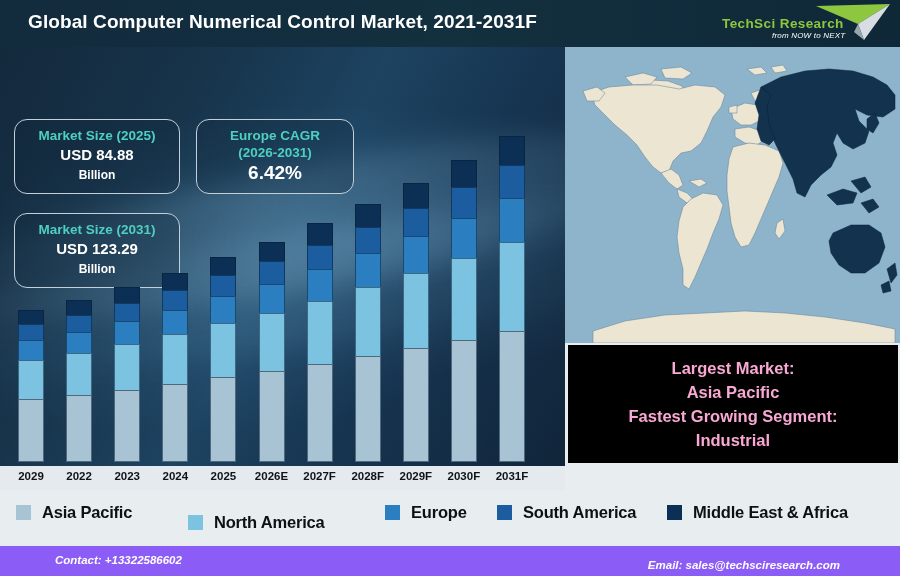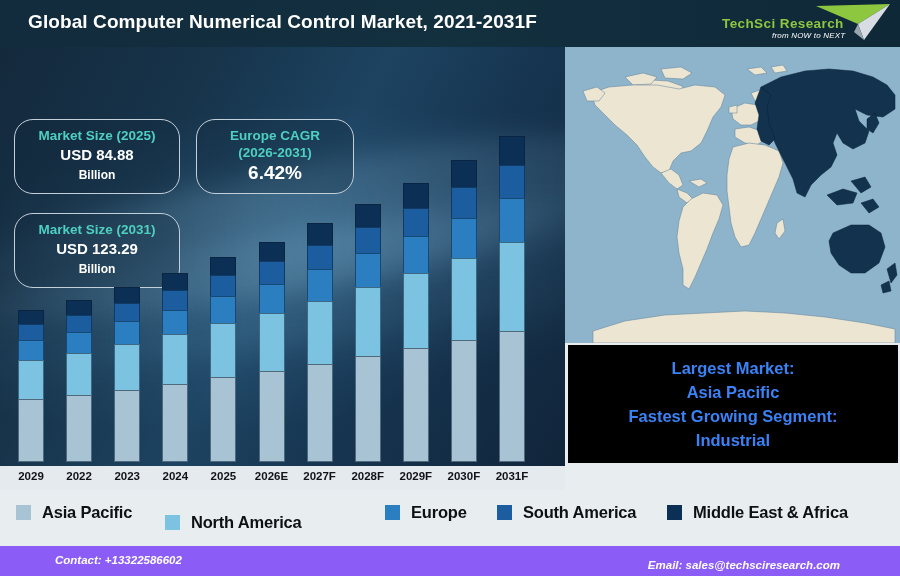--- a/index.html
+++ b/index.html
@@ -71,21 +71,21 @@
   .wave-c {
     left: -40px; top: 255px; width: 620px; height: 46px;
     background: linear-gradient(100deg, rgba(110,170,210,0.0) 0%, rgba(125,185,220,0.12) 50%, rgba(110,170,210,0.0) 100%);
     transform: rotate(-7deg);
   }
 
   
   .stat-card {
     position: absolute;
     border: 1.4px solid #c3cfd9;
-    border-radius: 19px;
+    border-radius: 13px;
     background: rgba(18,40,60,0.30);
     text-align: center;
     padding: 7px 10px 8px 10px;
   }
   .stat-label {
     color: #4ecfc0; font-size: 13.5px; font-weight: bold;
     line-height: 17px; white-space: nowrap;
   }
   .stat-value {
     color: #ffffff; font-size: 15px; font-weight: bold;
@@ -122,21 +122,21 @@
     background: #8eb4cb; overflow: hidden;
   }
   .map-panel svg { display: block; width: 100%; height: 100%; }
 
   .info-box {
     position: absolute; left: 568px; top: 345px; width: 330px; height: 118px;
     background: #000000;
     display: flex; flex-direction: column; align-items: center; justify-content: center;
   }
   .info-line {
-    color: #3b82f6; font-size: 16.5px; font-weight: bold;
+    color: #f9a8d4; font-size: 16.5px; font-weight: bold;
     line-height: 24px; text-align: center; white-space: nowrap;
   }
 
   
   .legend {
     position: absolute; left: 0; top: 490px; width: 900px; height: 45px;
     background: #e8edf0;
     display: flex; align-items: center;
   }
   .legend-item { display: flex; align-items: center; white-space: nowrap; }
@@ -376,21 +376,21 @@
       <div class="info-line">Asia Pacific</div>
       <div class="info-line">Fastest Growing Segment:</div>
       <div class="info-line">Industrial</div>
     </div>
 
   <div class="legend" id="legend">
       <div class="legend-item" style="position: absolute; left: 16px;">
         <span class="legend-swatch" style="background: rgb(167, 195, 212);"></span>
         <span class="legend-text">Asia Pacific</span>
       </div>
-      <div class="legend-item" style="position: absolute; left: 165px; margin-top: 20px;">
+      <div class="legend-item" style="position: absolute; left: 188px; margin-top: 20px;">
         <span class="legend-swatch" style="background: rgb(124, 195, 226);"></span>
         <span class="legend-text">North America</span>
       </div>
       <div class="legend-item" style="position: absolute; left: 385px;">
         <span class="legend-swatch" style="background: rgb(43, 127, 192);"></span>
         <span class="legend-text">Europe</span>
       </div>
       <div class="legend-item" style="position: absolute; left: 667px;">
         <span class="legend-swatch" style="background: rgb(12, 48, 85);"></span>
         <span class="legend-text">Middle East &amp; Africa</span>

